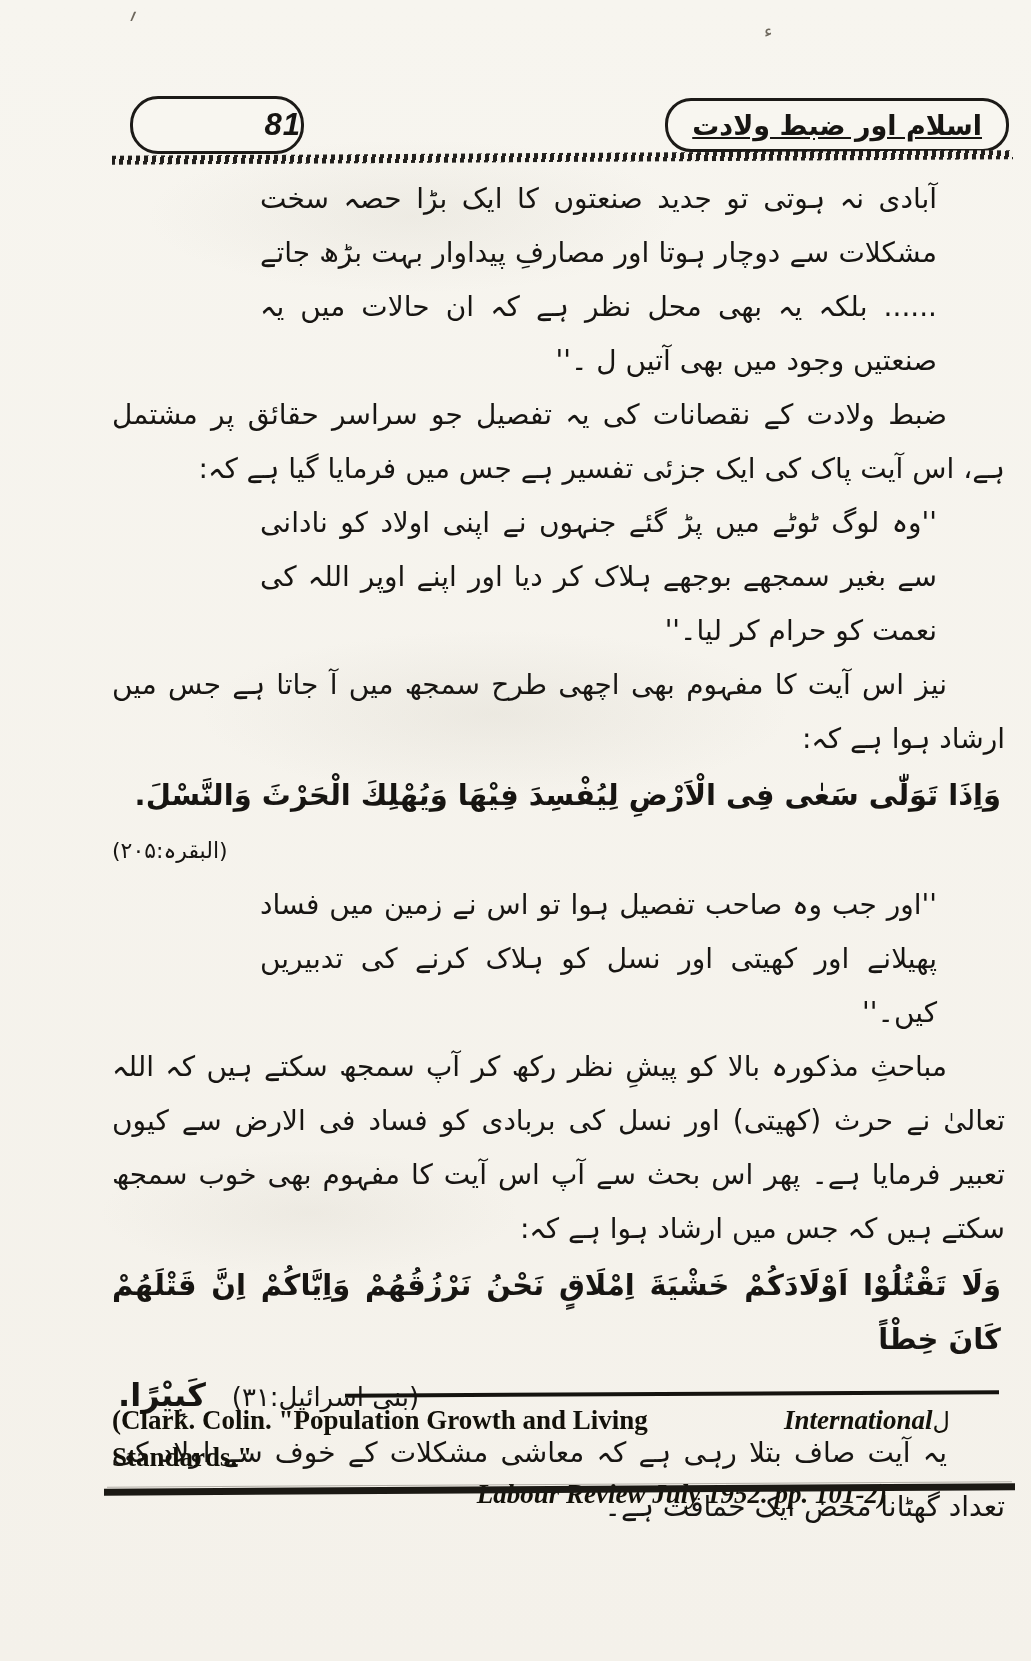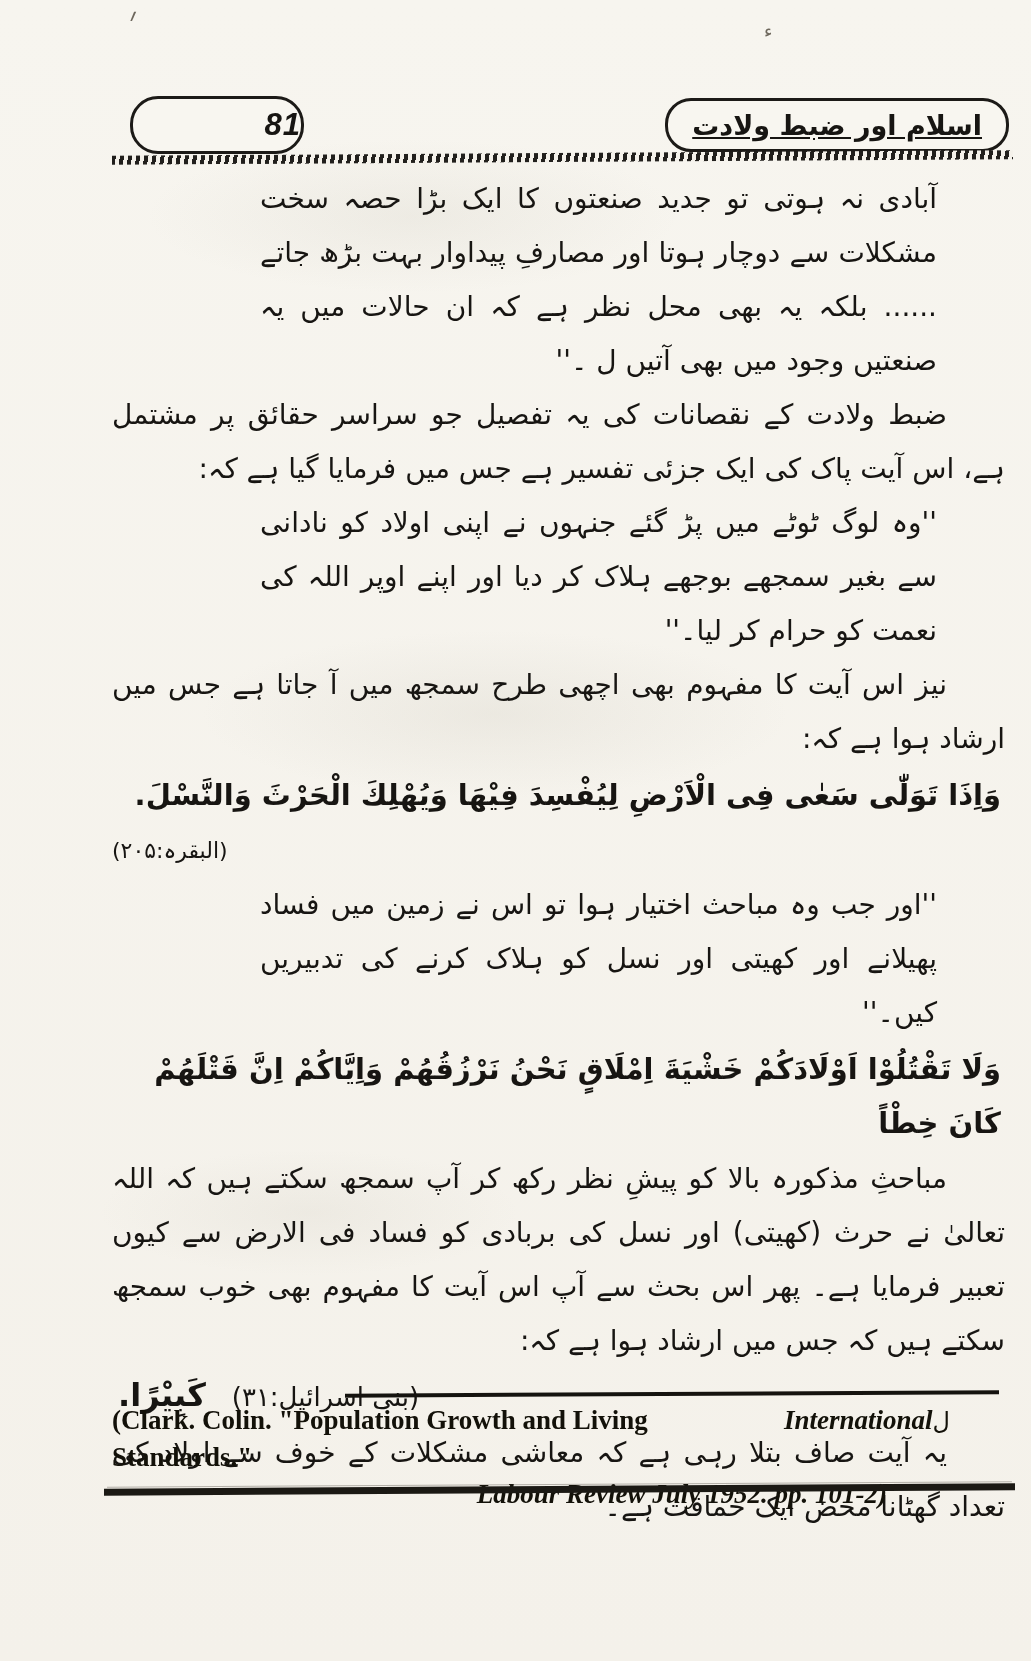--- a/index.html
+++ b/index.html
@@ -40,21 +40,21 @@
   
   .content{
     position:absolute;top:172px;left:112px;right:26px;
     direction:rtl;text-align:justify;
     font-size:28px;line-height:54px;
   }
   .para{margin:0;}
   .para.indent{text-indent:58px;}
   .para.quote{margin-right:68px;margin-left:148px;}
   .para.arabic{
-    font-weight:700;font-size:29px;text-align:right;text-indent:0;
+    font-weight:700;font-size:29px;text-indent:0;
     margin:2px 4px 2px 0;
   }
   .para.ref-line{text-align:left;font-size:22px;margin:0;}
   .verse-end-line{
     direction:ltr;display:flex;align-items:baseline;gap:26px;
     margin:0 0 2px 6px;line-height:54px;
   }
   .verse-end-line .v-end{font-weight:700;font-size:32px;direction:rtl;}
   .verse-end-line .v-ref{font-size:26px;direction:rtl;}
   
@@ -97,23 +97,23 @@
   </div>
   <div class="rule-hatch"></div>
 
   <div class="content">
     <p class="para quote">آبادی نہ ہوتی تو جدید صنعتوں کا ایک بڑا حصہ سخت مشکلات سے دوچار ہوتا اور مصارفِ پیداوار بہت بڑھ جاتے ...... بلکہ یہ بھی محل نظر ہے کہ ان حالات میں یہ صنعتیں وجود میں بھی آتیں ل ۔''</p>
     <p class="para indent">ضبط ولادت کے نقصانات کی یہ تفصیل جو سراسر حقائق پر مشتمل ہے، اس آیت پاک کی ایک جزئی تفسیر ہے جس میں فرمایا گیا ہے کہ:</p>
     <p class="para quote">''وہ لوگ ٹوٹے میں پڑ گئے جنہوں نے اپنی اولاد کو نادانی سے بغیر سمجھے بوجھے ہلاک کر دیا اور اپنے اوپر اللہ کی نعمت کو حرام کر لیا۔''</p>
     <p class="para indent">نیز اس آیت کا مفہوم بھی اچھی طرح سمجھ میں آ جاتا ہے جس میں ارشاد ہوا ہے کہ:</p>
     <p class="para arabic">وَاِذَا تَوَلّٰى سَعٰى فِى الْاَرْضِ لِيُفْسِدَ فِيْهَا وَيُهْلِكَ الْحَرْثَ وَالنَّسْلَ.</p>
     <p class="para ref-line">(البقرہ:۲۰۵)</p>
-    <p class="para quote">''اور جب وہ مباحث اختیار ہوا تو اس نے زمین میں فساد پھیلانے اور کھیتی اور نسل کو ہلاک کرنے کی تدبیریں کیں۔''</p>
+    <p class="para quote">''اور جب وہ صاحب تفصیل ہوا تو اس نے زمین میں فساد پھیلانے اور کھیتی اور نسل کو ہلاک کرنے کی تدبیریں کیں۔''</p>
+    <p class="para indent">مباحثِ مذکورہ بالا کو پیشِ نظر رکھ کر آپ سمجھ سکتے ہیں کہ اللہ تعالیٰ نے حرث (کھیتی) اور نسل کی بربادی کو فساد فی الارض سے کیوں تعبیر فرمایا ہے۔ پھر اس بحث سے آپ اس آیت کا مفہوم بھی خوب سمجھ سکتے ہیں کہ جس میں ارشاد ہوا ہے کہ:</p>
     <p class="para arabic">وَلَا تَقْتُلُوْا اَوْلَادَكُمْ خَشْيَةَ اِمْلَاقٍ نَحْنُ نَرْزُقُهُمْ وَاِيَّاكُمْ اِنَّ قَتْلَهُمْ كَانَ خِطْاً</p>
-    <p class="para indent">مباحثِ مذکورہ بالا کو پیشِ نظر رکھ کر آپ سمجھ سکتے ہیں کہ اللہ تعالیٰ نے حرث (کھیتی) اور نسل کی بربادی کو فساد فی الارض سے کیوں تعبیر فرمایا ہے۔ پھر اس بحث سے آپ اس آیت کا مفہوم بھی خوب سمجھ سکتے ہیں کہ جس میں ارشاد ہوا ہے کہ:</p>
     <div class="verse-end-line">
       <span class="v-end">كَبِيْرًا.</span>
       <span class="v-ref">(بنی اسرائیل:۳۱)</span>
     </div>
     <p class="para indent">یہ آیت صاف بتلا رہی ہے کہ معاشی مشکلات کے خوف سے اولاد کی تعداد گھٹانا محض ایک حماقت ہے۔</p>
 
   </div>
 
   <div class="footnote-rule"></div>
   <div class="footnote">

